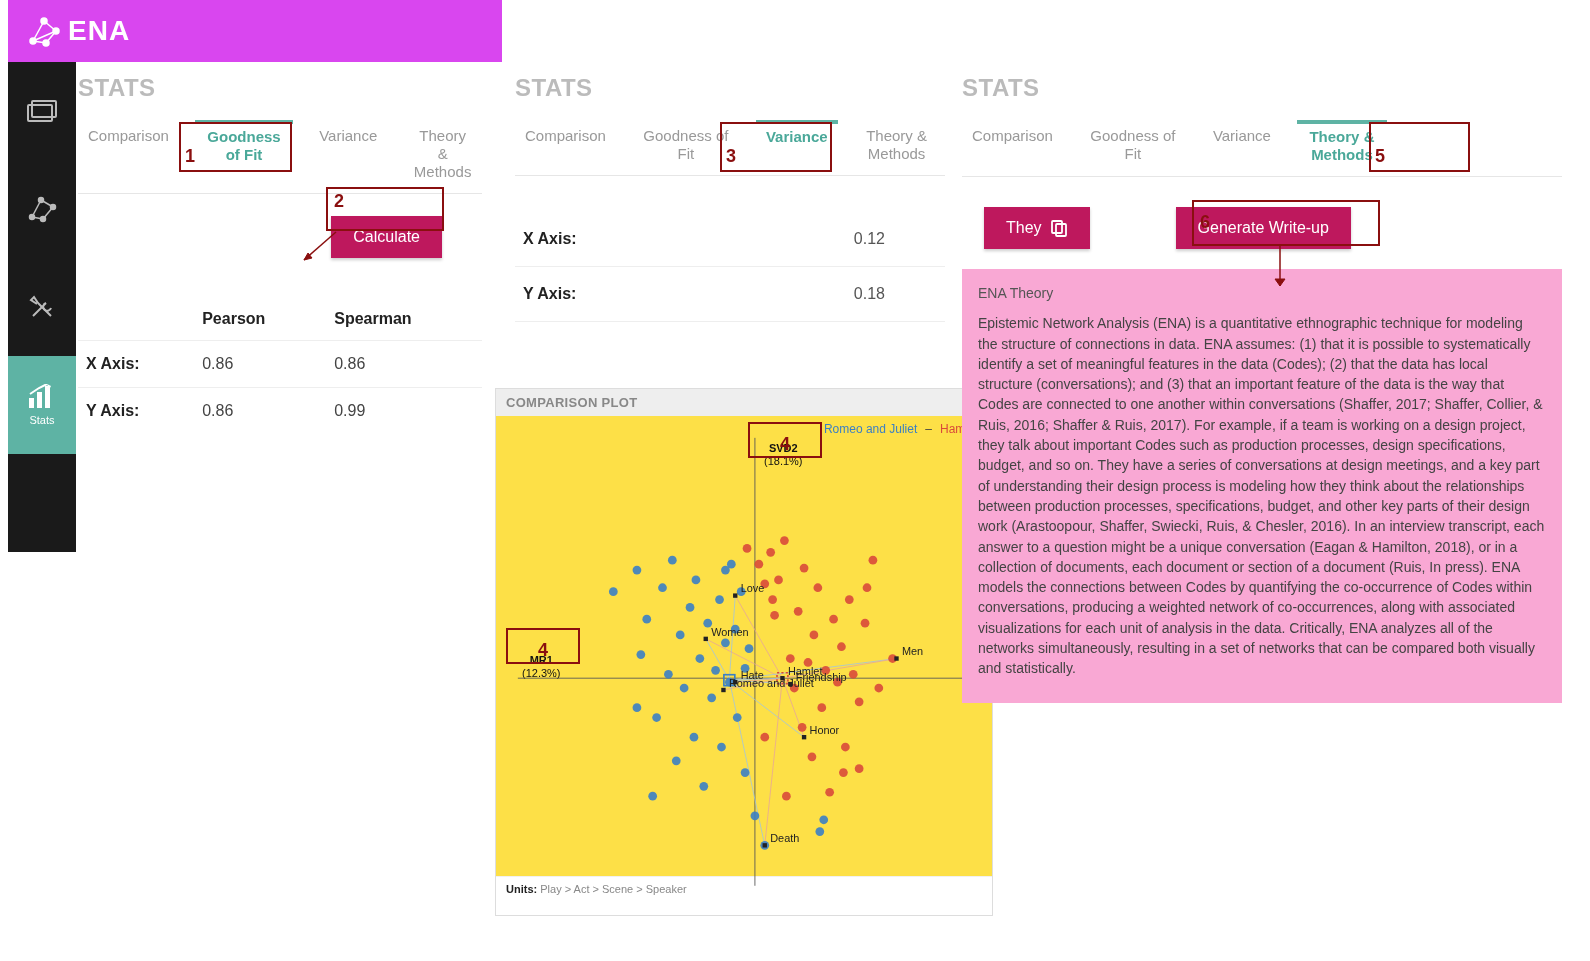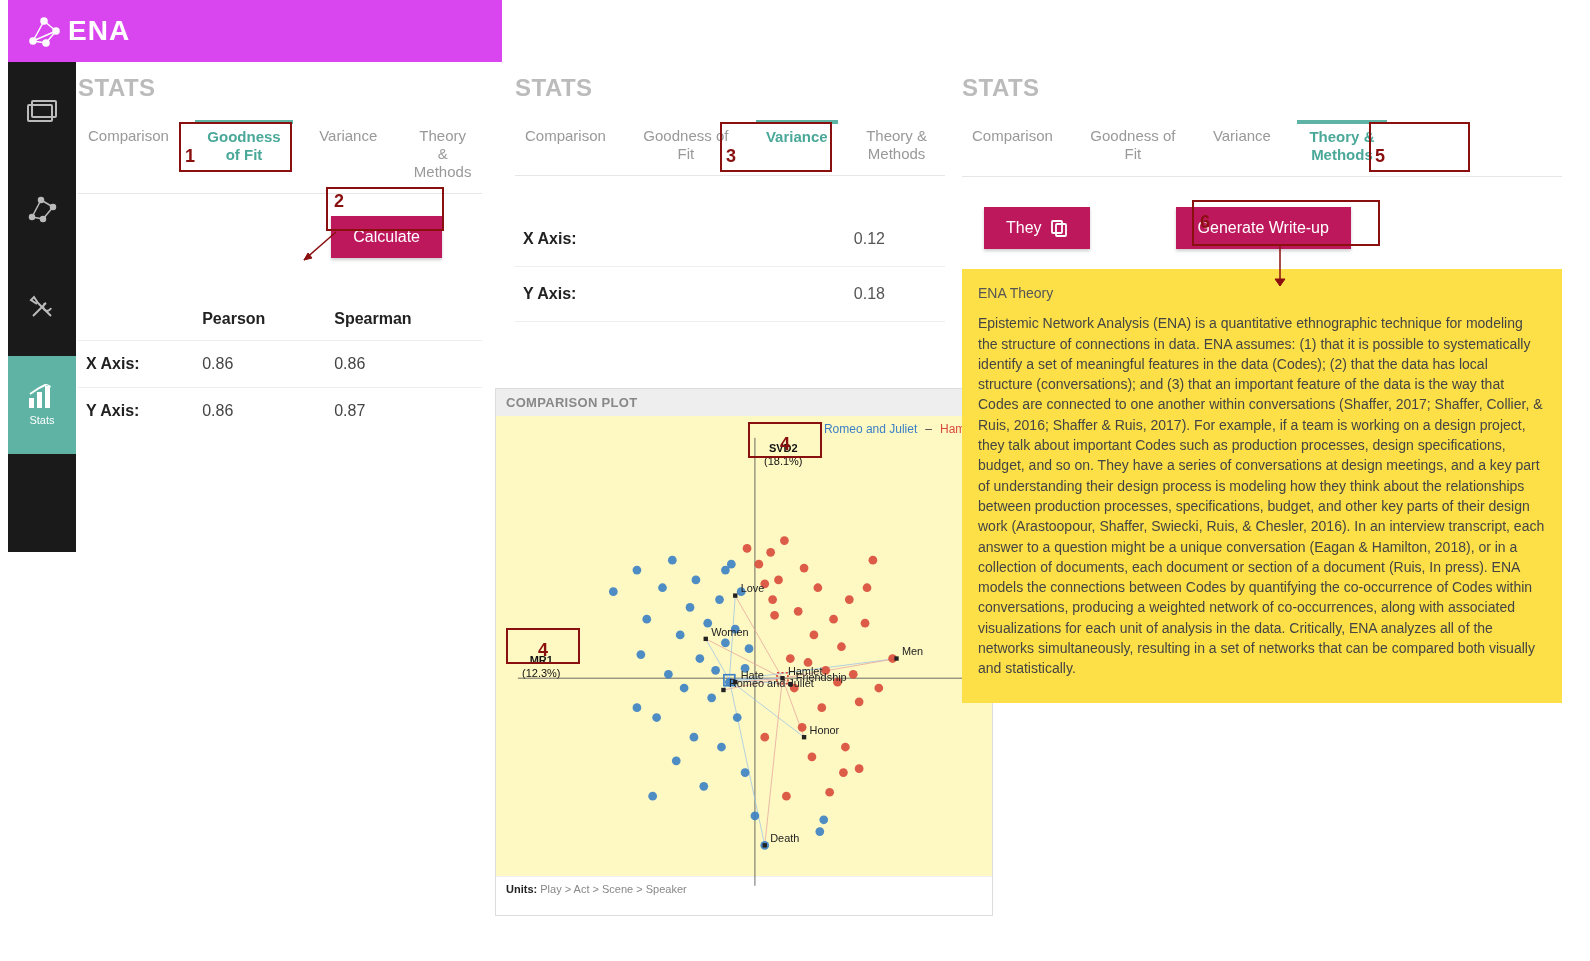--- a/index.html
+++ b/index.html
@@ -88,39 +88,39 @@
   #p2 .varrow .k { font-weight:600; color:#222; }
   #p2 .varrow .v { color:#555; }
 
   
   #plot {
     position:absolute; left: 495px; top: 388px;
     width: 498px; height: 528px;
     background: #fff; border:1px solid #ddd;
   }
   #plot .phead { background:#eee; color:#888; font-size:13px; font-weight:700; padding:6px 10px; letter-spacing:.3px; }
-  #plot .pbody { position:relative; width:100%; height:460px; background:#fef9c3; }
+  #plot .pbody { position:relative; width:100%; height:460px; background:#fde047; }
   #plot .legend { position:absolute; top:6px; right:14px; font-size:12px; display:flex; gap:8px; }
   #plot .legend .a{ color:#3b7fc4; } #plot .legend .dash{color:#444;} #plot .legend .b{ color:#d94a3a; }
   #plot .axis-label { position:absolute; font-size:11px; color:#111; font-weight:700; text-align:center; line-height:1.2; }
   #plot .mr1 { left: 26px; top: 238px; }
   #plot .svd2 { left: 268px; top: 26px; text-align: center; }
   #plot .axis-sub { display:block; font-weight:400; color:#111; font-size:11px; }
   #plot svg { position:absolute; inset:0; }
   .vertex { font-size:10px; fill:#222; }
   .vmark { fill:#222; }
   #plot .footer { padding: 4px 10px 8px; font-size:11px; color:#222; line-height:1.5; background:#fff; border-top:1px solid #f1f1f1; }
   #plot .footer b { font-weight:700; }
   #plot .footer .crumbs { color:#888; }
 
   
   #p3 { left: 962px; top: 74px; width: 600px; }
   #p3 .btnrow { display:flex; gap: 86px; margin-top: 30px; margin-bottom: 20px; padding-left: 22px; }
   #p3 .theory {
-    background:#fde047; padding: 14px 16px 24px;
+    background:#f9a8d4; padding: 14px 16px 24px;
     font-size: 14px; color:#444; line-height:1.45;
   }
   #p3 .theory .th-title { margin-bottom:10px; color:#555; font-size:14px; }
 
   
   .callout { position:absolute; border:2px solid #8a0f0f; }
   .callout .num { position:absolute; left:4px; bottom:3px; color:#8a0f0f; font-weight:700; font-size:18px; }
   .callout.center .num { left:50%; top:50%; transform:translate(-50%,-50%); }
   .arrow { position:absolute; stroke:#8a0f0f; fill:#8a0f0f; }
 </style>
@@ -210,21 +210,21 @@
       <th>Spearman</th>
         </tr>
     <tr>
       <td>X Axis:</td>
       <td>0.86</td>
       <td>0.86</td>
         </tr>
     <tr>
       <td>Y Axis:</td>
       <td>0.86</td>
-      <td>0.87</td>
+      <td>0.99</td>
         </tr>
   </tbody>
     </table>
 </div>
 
 <div id="p2" class="panel">
   <div class="panel-title">STATS</div>
   <div class="tabs">
     <div class="tab">Comparison</div>
     <div class="tab" style="width:108px">Goodness of Fit</div>

